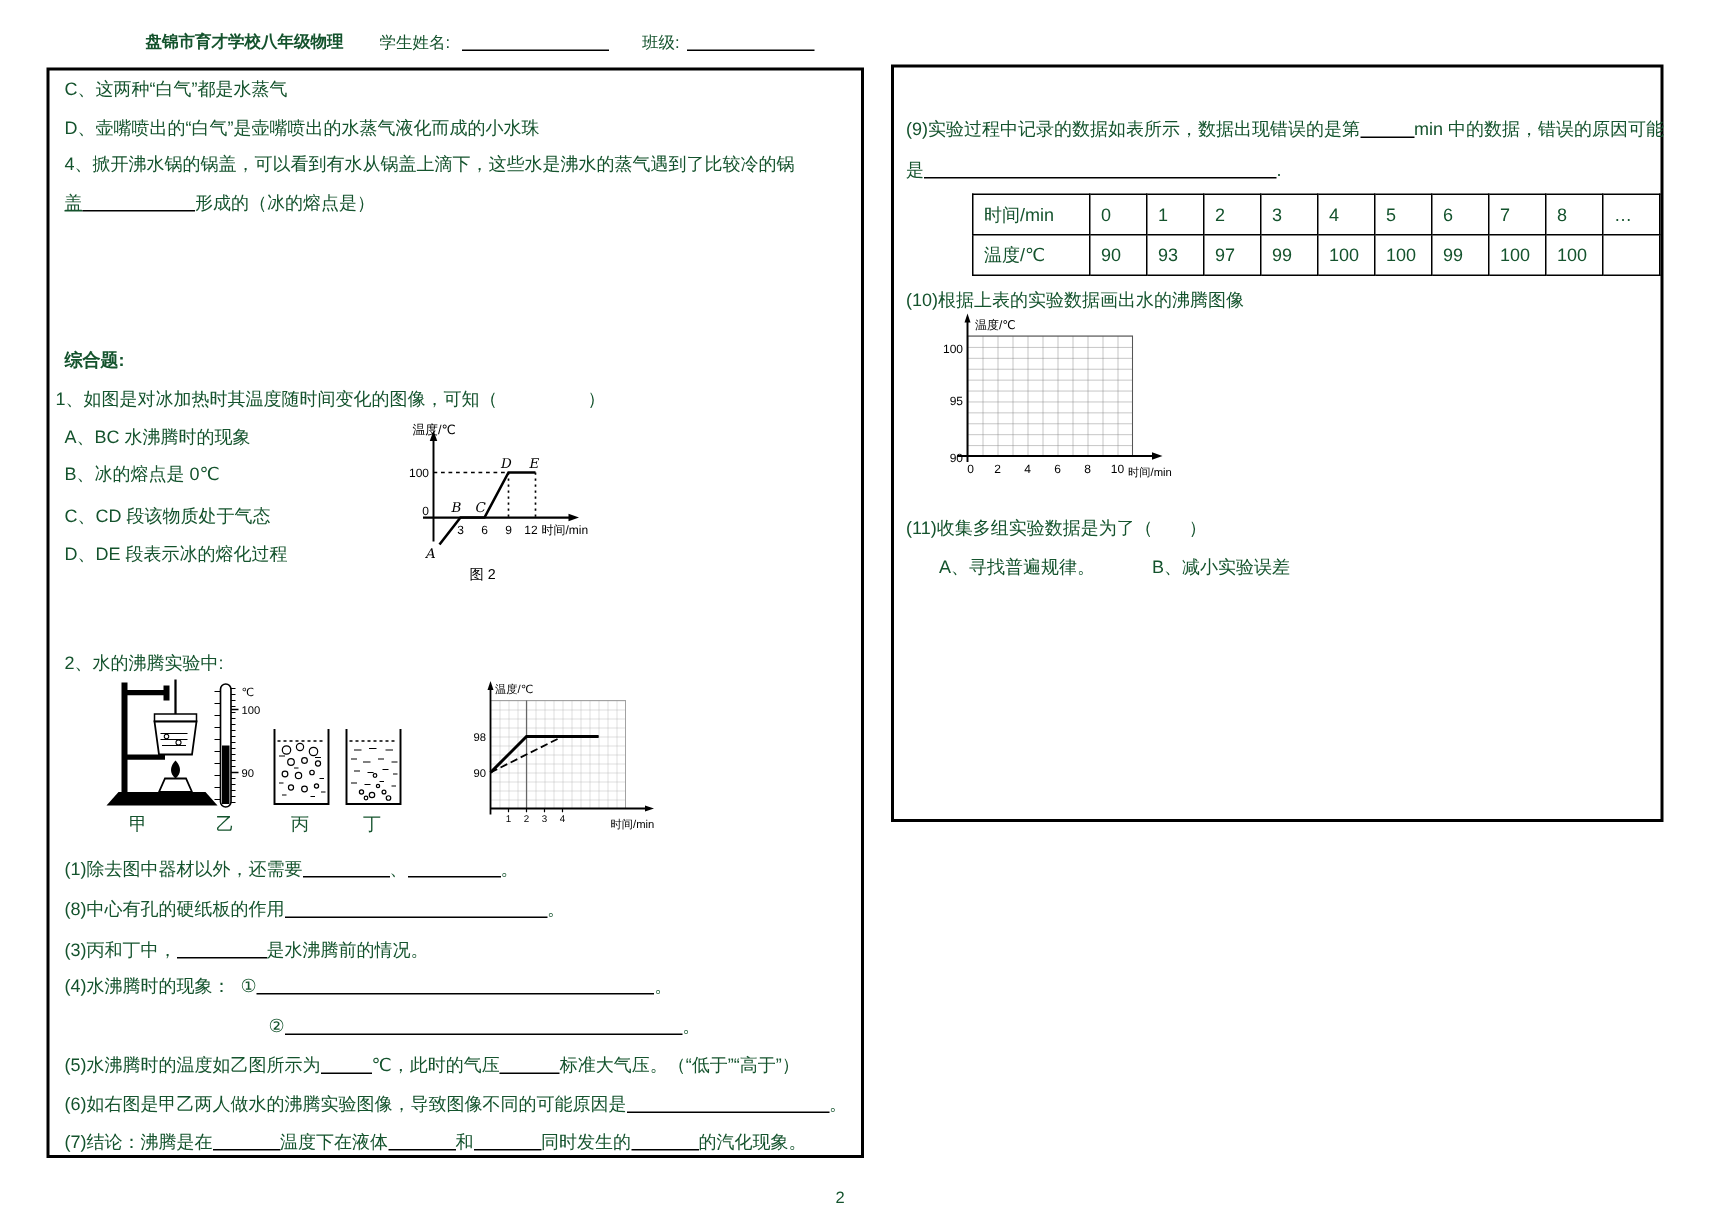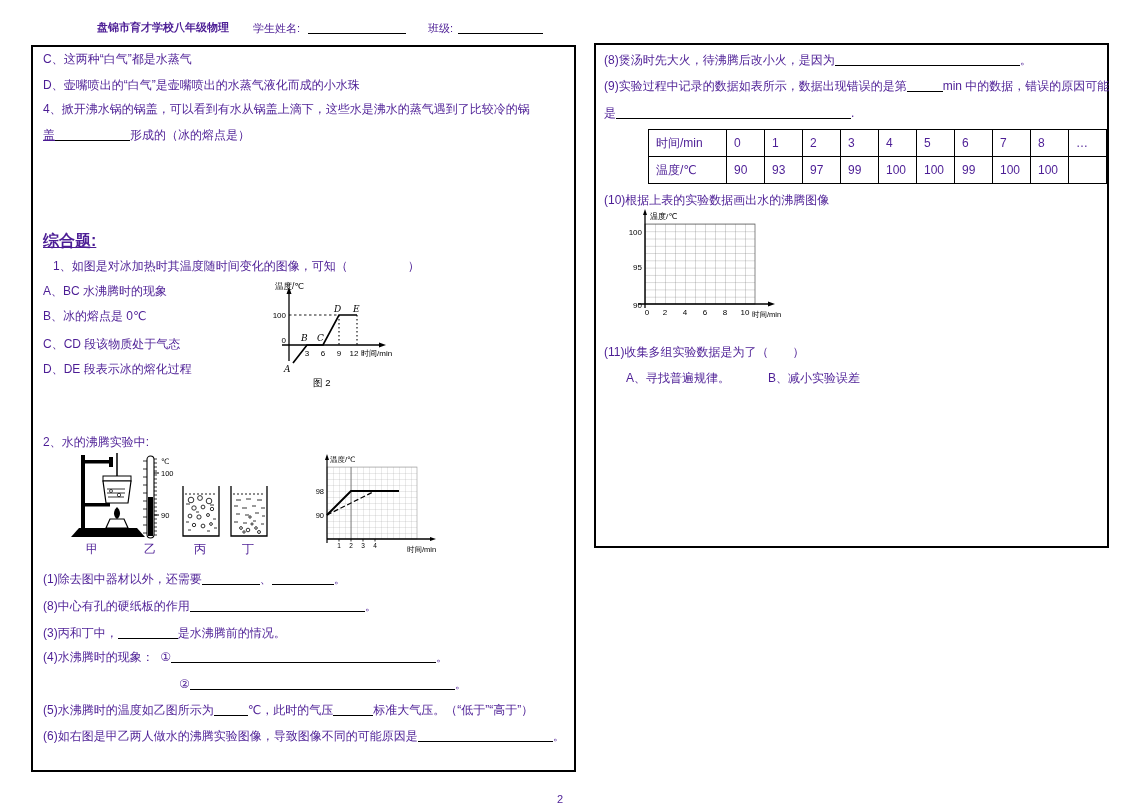--- a/index.html
+++ b/index.html
@@ -1,22 +1,22 @@
 <!DOCTYPE html>
 <html><head>
 <meta charset="utf-8">
 <style>
   html,body{margin:0;padding:0;background:#fff;}
   .page{position:relative;width:1147px;height:810px;background:#fff;
-        font-family:"Liberation Sans","DejaVu Sans",sans-serif;color:#4c1d95;overflow:hidden;}
+        font-family:"Liberation Sans","DejaVu Sans",sans-serif;color:#14532d;overflow:hidden;}
   .hdr{position:absolute;white-space:nowrap;font-size:11px;}
   .hdr.b{font-weight:bold;}
   .box{position:absolute;border:2px solid #000;background:#fff;}
   .ln{position:absolute;white-space:nowrap;font-size:12px;line-height:15px;}
-  .ln.b{font-weight:bold;font-size:16px;text-decoration:underline;}
+  .ln.b{font-weight:bold;font-size:12px;}
   .blank{display:inline-block;border-bottom:1px solid #000;height:12px;vertical-align:-2px;}
   .figlab{position:absolute;font-size:12px;}
   table.data{position:absolute;border-collapse:collapse;}
   table.data td{border:1px solid #000;height:26px;font-size:12px;padding:0 4px 0 7px;min-width:26px;}
   td.c0{width:68px;}
   svg{position:absolute;overflow:visible;}
   .pnum{position:absolute;font-size:11px;}
 </style>
 </head>
 <body>
@@ -30,21 +30,21 @@
   <span class="blank" style="position:absolute;left:458px;top:21px;width:85px"></span>
 
   <div class="box" style="left:31px;top:45px;width:541px;height:723px">
 
     <div class="ln" style="left:10px;top:5px"><span>C、这两种“白气”都是水蒸气</span></div>
     <div class="ln" style="left:10px;top:31px"><span>D、壶嘴喷出的“白气”是壶嘴喷出的水蒸气液化而成的小水珠</span></div>
     <div class="ln" style="left:10px;top:55px"><span>4、掀开沸水锅的锅盖，可以看到有水从锅盖上滴下，这些水是沸水的蒸气遇到了比较冷的锅</span></div>
     <div class="ln" style="left:10px;top:81px"><span style="text-decoration:underline">盖</span><span class="blank" style="width:75px"></span><span>形成的（冰的熔点是）</span></div>
 
     <div class="ln b" style="left:10px;top:186px"><span>综合题:</span></div>
-    <div class="ln" style="left:20px;top:212px"><span>1、如图是对冰加热时其温度随时间变化的图像，可知（　　　　　）</span></div>
+    <div class="ln" style="left:4px;top:212px"><span>1、如图是对冰加热时其温度随时间变化的图像，可知（　　　　　）</span></div>
     <div class="ln" style="left:10px;top:237px"><span>A、BC 水沸腾时的现象</span></div>
     <div class="ln" style="left:10px;top:262px"><span>B、冰的熔点是 0℃</span></div>
     <div class="ln" style="left:10px;top:290px"><span>C、CD 段该物质处于气态</span></div>
     <div class="ln" style="left:10px;top:315px"><span>D、DE 段表示冰的熔化过程</span></div>
 
     <svg style="left:222px;top:234px" width="138" height="112" viewBox="0 0 138 112">
       <line x1="34" y1="10" x2="34" y2="80" stroke="#000" stroke-width="1.3"></line>
       <polygon points="34,6 31.5,13 36.5,13" fill="#000"></polygon>
       <line x1="27" y1="64" x2="127" y2="64" stroke="#000" stroke-width="1.5"></line>
       <polygon points="131,64 124,61.5 124,66.5" fill="#000"></polygon>
@@ -162,25 +162,25 @@
     <span class="figlab" style="left:161px;top:494px">丙</span>
     <span class="figlab" style="left:209px;top:494px">丁</span>
 
     <div class="ln" style="left:10px;top:525px"><span>(1)除去图中器材以外，还需要</span><span class="blank" style="width:58px"></span><span>、</span><span class="blank" style="width:62px"></span><span>。</span></div>
     <div class="ln" style="left:10px;top:552px"><span>(8)中心有孔的硬纸板的作用</span><span class="blank" style="width:175px"></span><span>。</span></div>
     <div class="ln" style="left:10px;top:579px"><span>(3)丙和丁中，</span><span class="blank" style="width:60px"></span><span>是水沸腾前的情况。</span></div>
     <div class="ln" style="left:10px;top:603px"><span>(4)水沸腾时的现象：</span>&nbsp;&nbsp;<span>①</span><span class="blank" style="width:265px"></span><span>。</span></div>
     <div class="ln" style="left:146px;top:630px"><span>②</span><span class="blank" style="width:265px"></span><span>。</span></div>
     <div class="ln" style="left:10px;top:656px"><span>(5)水沸腾时的温度如乙图所示为</span><span class="blank" style="width:34px"></span><span>℃，此时的气压</span><span class="blank" style="width:40px"></span><span>标准大气压。（“低于”“高于”）</span></div>
     <div class="ln" style="left:10px;top:682px"><span>(6)如右图是甲乙两人做水的沸腾实验图像，导致图像不同的可能原因是</span><span class="blank" style="width:135px"></span><span>。</span></div>
+    <div class="ln" style="left:10px;top:707px"><span>(7)结论：沸腾是在</span><span class="blank" style="width:45px"></span><span>温度下在液体</span><span class="blank" style="width:45px"></span><span>和</span><span class="blank" style="width:45px"></span><span>同时发生的</span><span class="blank" style="width:45px"></span><span>的汽化现象。</span></div>
   </div>
 
   <div class="box" style="left:594px;top:43px;width:511px;height:501px">
 
-    <div class="ln" style="left:8px;top:8px"><span>(8)煲汤时先大火，待沸腾后改小火，是因为</span><span class="blank" style="width:185px"></span><span>。</span></div>
     <div class="ln" style="left:8px;top:34px"><span>(9)实验过程中记录的数据如表所示，数据出现错误的是第</span><span class="blank" style="width:36px"></span><span>min 中的数据，错误的原因可能</span></div>
     <div class="ln" style="left:8px;top:61px"><span>是</span><span class="blank" style="width:235px"></span><span>.</span></div>
 
     <table class="data" style="left:52px;top:84px">
       <tbody>
           <tr>
         <td class="c0">时间/min</td>
         <td>0</td>
         <td>1</td>
         <td>2</td>

